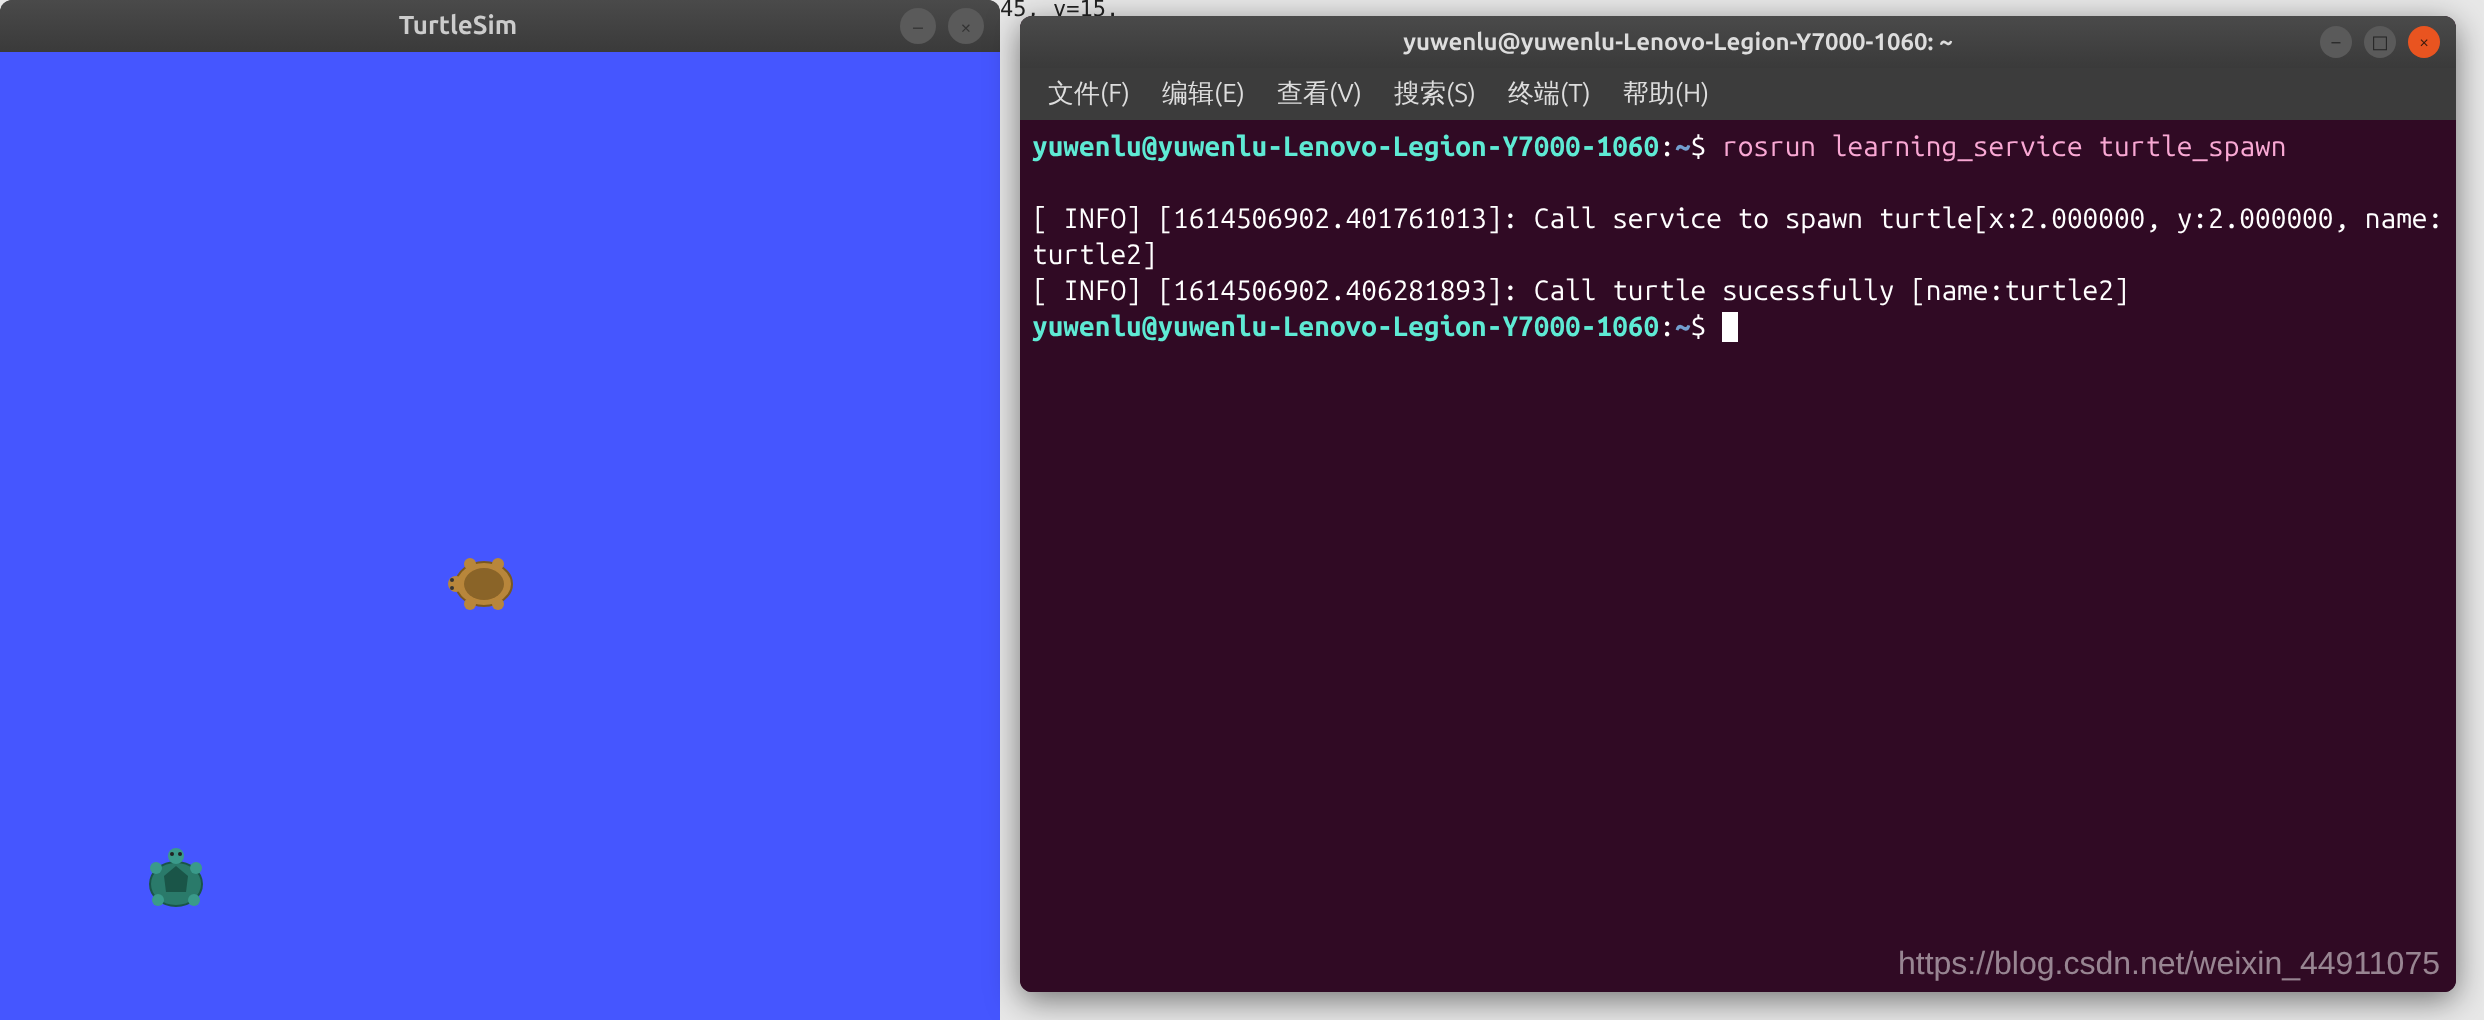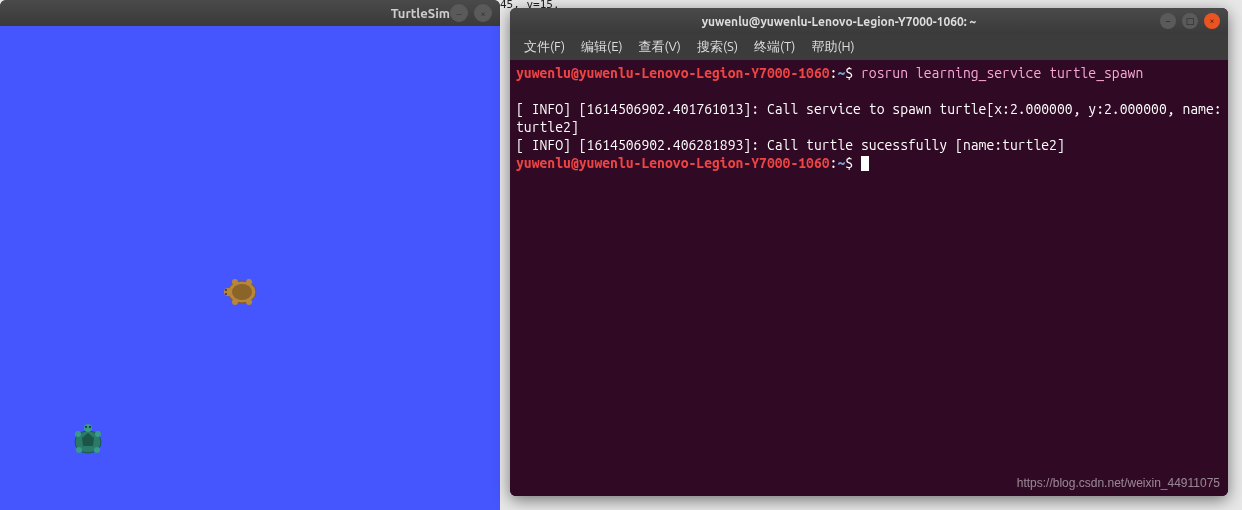--- a/index.html
+++ b/index.html
@@ -26,21 +26,21 @@
     .turtlesim-titlebar {
       height: 26px;
       background: linear-gradient(#4a4a4a, #3a3a3a);
       display: flex;
       align-items: center;
       padding: 0 8px;
       border-radius: 6px 6px 0 0;
     }
     .turtlesim-title {
       flex: 1;
-      text-align: right;
+      text-align: center;
       color: #ccc;
       font-size: 13px;
       font-weight: bold;
     }
     .win-controls-right {
       display: flex;
       gap: 6px;
     }
     .win-ctrl {
       width: 18px;
@@ -130,38 +130,38 @@
       height: calc(100% - 52px);
       padding: 4px 6px;
       font-family: "Ubuntu Mono", "DejaVu Sans Mono", monospace;
       font-size: 14px;
       line-height: 18px;
       color: #fff;
       white-space: pre-wrap;
       word-break: break-all;
       position: relative;
     }
-    .prompt { color: #ef4444; font-weight: bold; }
+    .prompt { color: #5eead4; font-weight: bold; }
     .prompt-colon { color: #fff; }
     .prompt-tilde { color: #729fcf; font-weight: bold; }
     .cmd { color: #f9a8d4; }
     .info { color: #fff; }
     .cursor-blk {
       display: inline-block;
       width: 8px;
       height: 15px;
       background: #fff;
       vertical-align: text-bottom;
     }
     .watermark {
       position: absolute;
       right: 8px;
       bottom: 4px;
       color: rgba(255,255,255,0.5);
-      font-size: 12px;
+      font-size: 16px;
       font-family: sans-serif;
     }
     .top-fragment {
       position: absolute;
       left: 500px;
       top: -2px;
       color: #222;
       font-size: 11px;
       font-family: monospace;
     }

